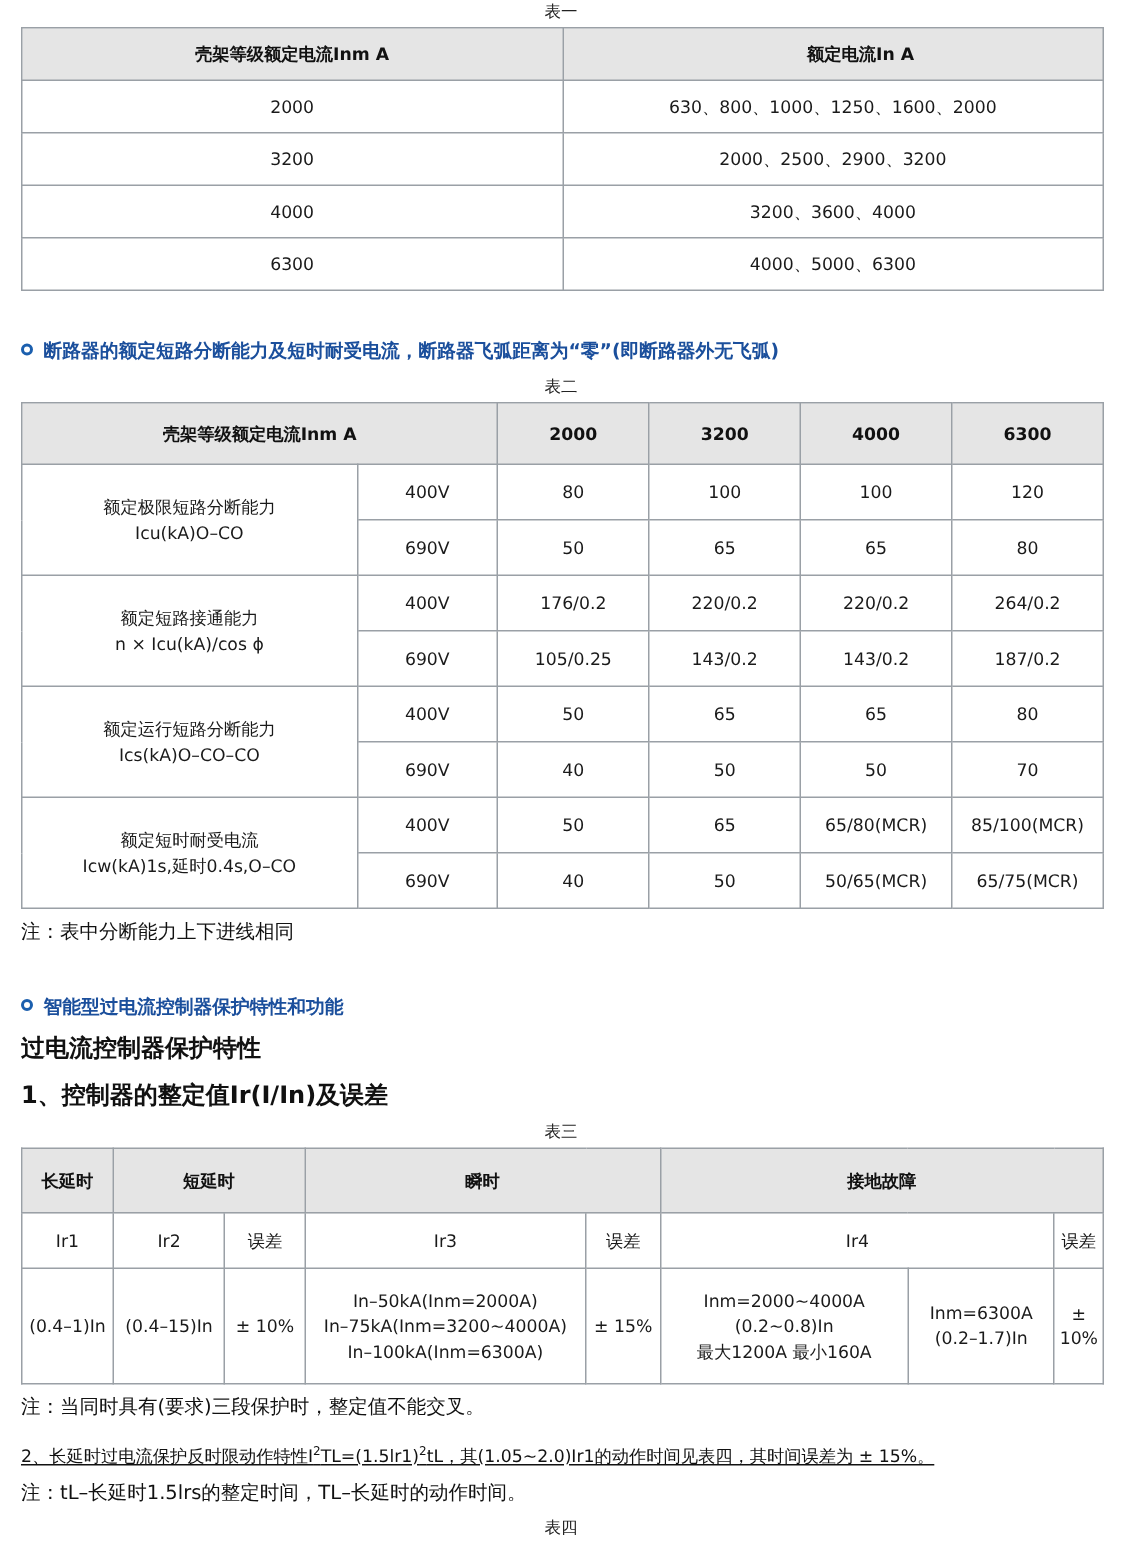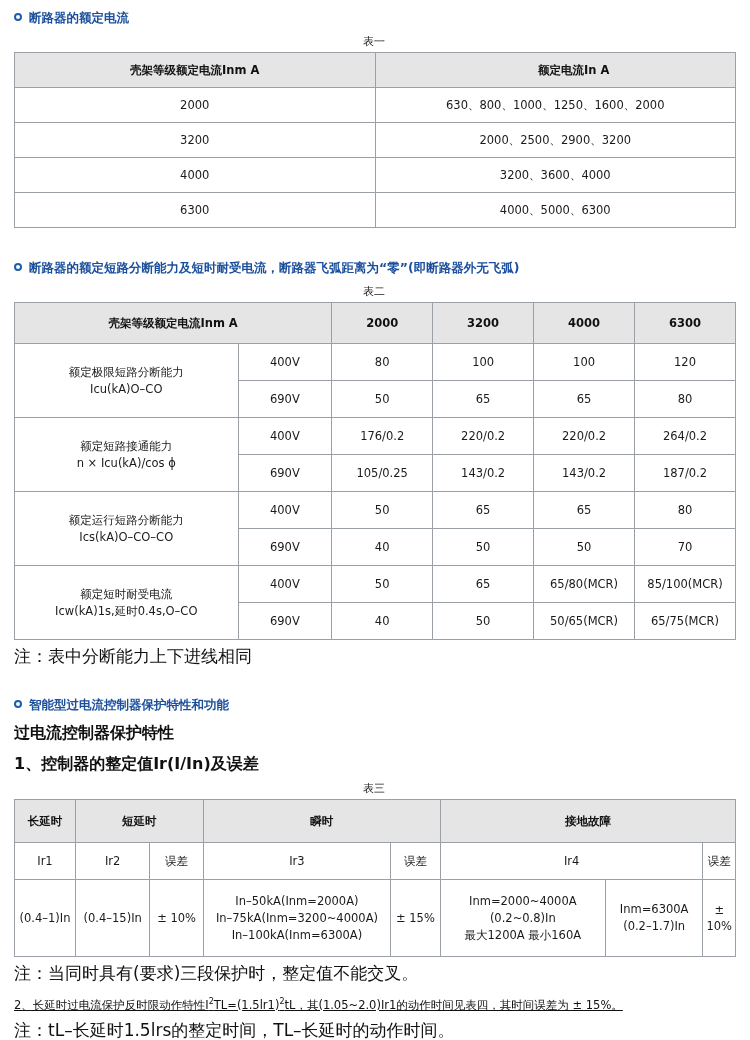--- a/index.html
+++ b/index.html
@@ -40,42 +40,38 @@
     font-weight:normal;
     padding:5px 3px;
     line-height:16px;
   }
   thead td,.hd{
     background:#e5e5e5;
     font-weight:bold;
     color:#111;
   }
   .note{
-    font-size:17px;color:#111;margin:7px 0 0 0;line-height:18px;
+    font-size:13px;color:#111;margin:7px 0 0 0;line-height:18px;
   }
   .subhead{
     font-size:16px;font-weight:bold;color:#111;margin:10px 0 6px 0;
   }
   .para{font-size:11.5px;color:#111;line-height:28px;margin:6px 0 0 0;text-decoration:underline;}
   .tall td{height:26px;}
   .t1 td{height:24px;}
   .spacer-lg{height:22px;}
   sup{font-size:8px;vertical-align:super;}
   .l2{line-height:17px;}
 </style>
 </head>
 <body>
 
 <div class="page">
 
   <div class="section">
-    <div class="sec-head">
-      <span class="bullet"></span>
-      <span>断路器的额定电流</span>
-    </div>
     <div class="tbl-label">表一</div>
     <table class="t1">
       <tbody>
         <tr>
           <td class="hd" style="width:50%;">壳架等级额定电流Inm A</td>
           <td class="hd" style="width:50%;padding-left:40px;">额定电流In A</td>
         </tr>
         <tr>
           <td>2000</td>
           <td>630、800、1000、1250、1600、2000</td>

